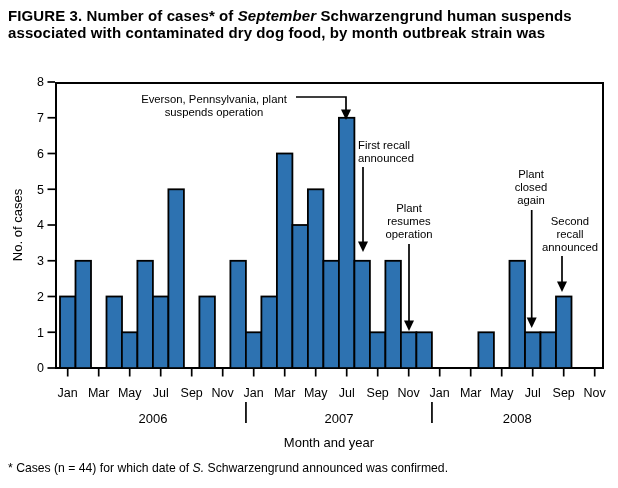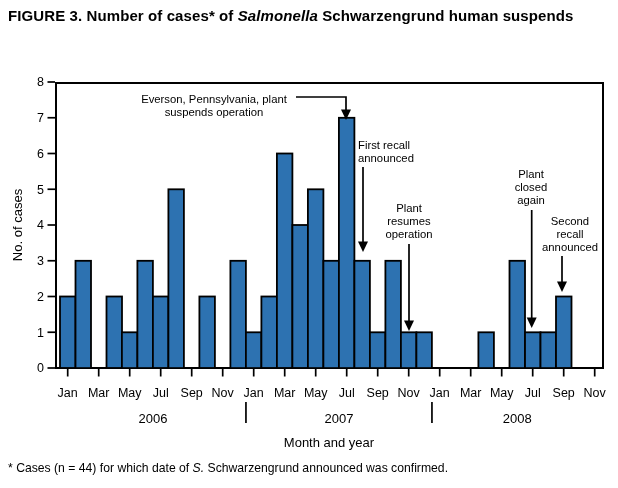--- a/index.html
+++ b/index.html
@@ -16,21 +16,22 @@
   #chart-svg text{font-family:"Liberation Sans",sans-serif;fill:#000;}
   #footnote{
     position:absolute;left:8px;top:461px;width:604px;
     font-size:12.2px;line-height:15px;
   }
 </style>
 </head>
 <body>
 
 <div id="figure-title">
-  <div class="tline"><span>FIGURE 3. Number of cases* of </span><i>Salmonella</i><span> Schwarzengrund human suspends</span></div>
+  <div class="tline"><span>FIGURE 3. Number of cases* of </span><i>September</i><span> Schwarzengrund human suspends</span></div>
+  <div class="tline">associated with contaminated dry dog food, by month outbreak strain was</div>
 </div>
 
 <svg id="chart-svg" width="618" height="488" viewBox="0 0 618 488">
     <rect x="56" y="83" width="547" height="285" fill="none" stroke="#000000" stroke-width="2"></rect>
     <rect x="60.0" y="296.5" width="15.5" height="71.5" fill="#2D72B1" stroke="#000" stroke-width="1.8"></rect>
     <rect x="75.5" y="260.8" width="15.5" height="107.3" fill="#2D72B1" stroke="#000" stroke-width="1.8"></rect>
     <rect x="106.5" y="296.5" width="15.5" height="71.5" fill="#2D72B1" stroke="#000" stroke-width="1.8"></rect>
     <rect x="121.9" y="332.3" width="15.5" height="35.8" fill="#2D72B1" stroke="#000" stroke-width="1.8"></rect>
     <rect x="137.4" y="260.8" width="15.5" height="107.3" fill="#2D72B1" stroke="#000" stroke-width="1.8"></rect>
     <rect x="152.9" y="296.5" width="15.5" height="71.5" fill="#2D72B1" stroke="#000" stroke-width="1.8"></rect>

